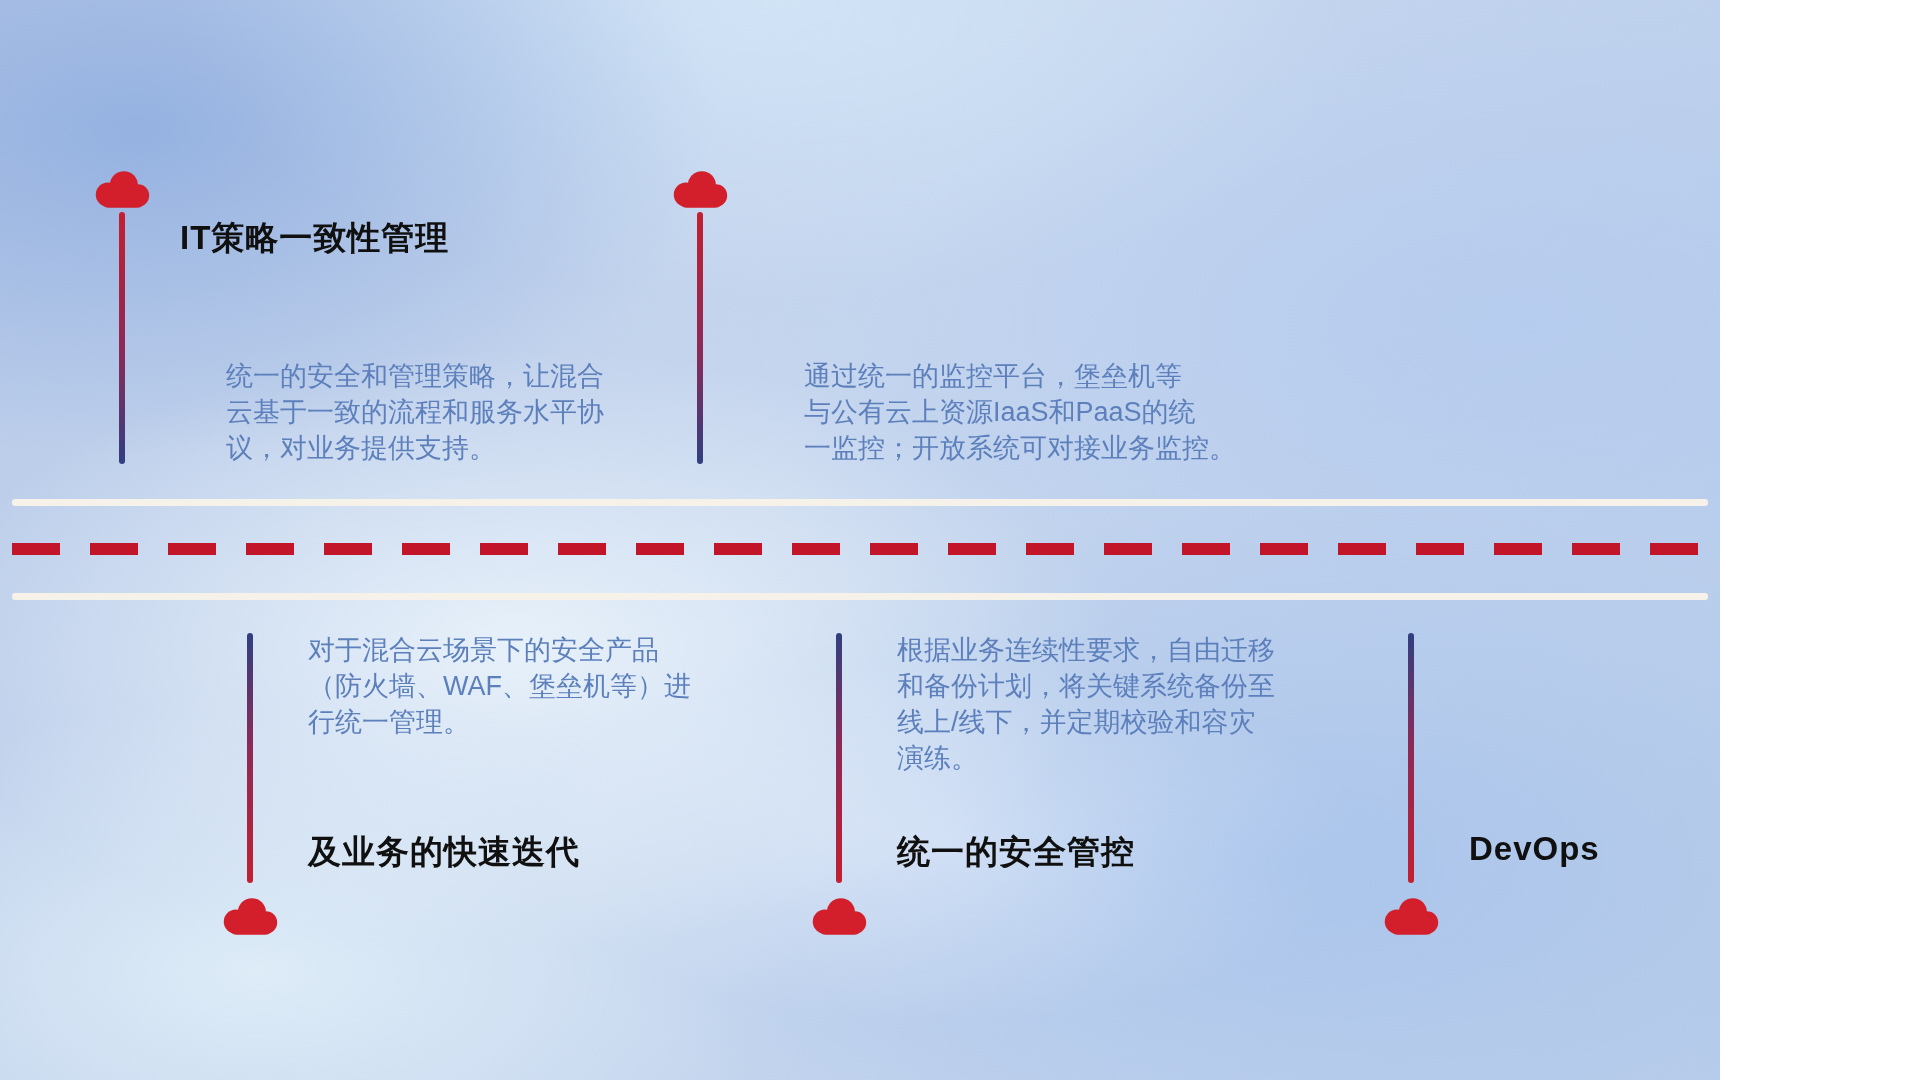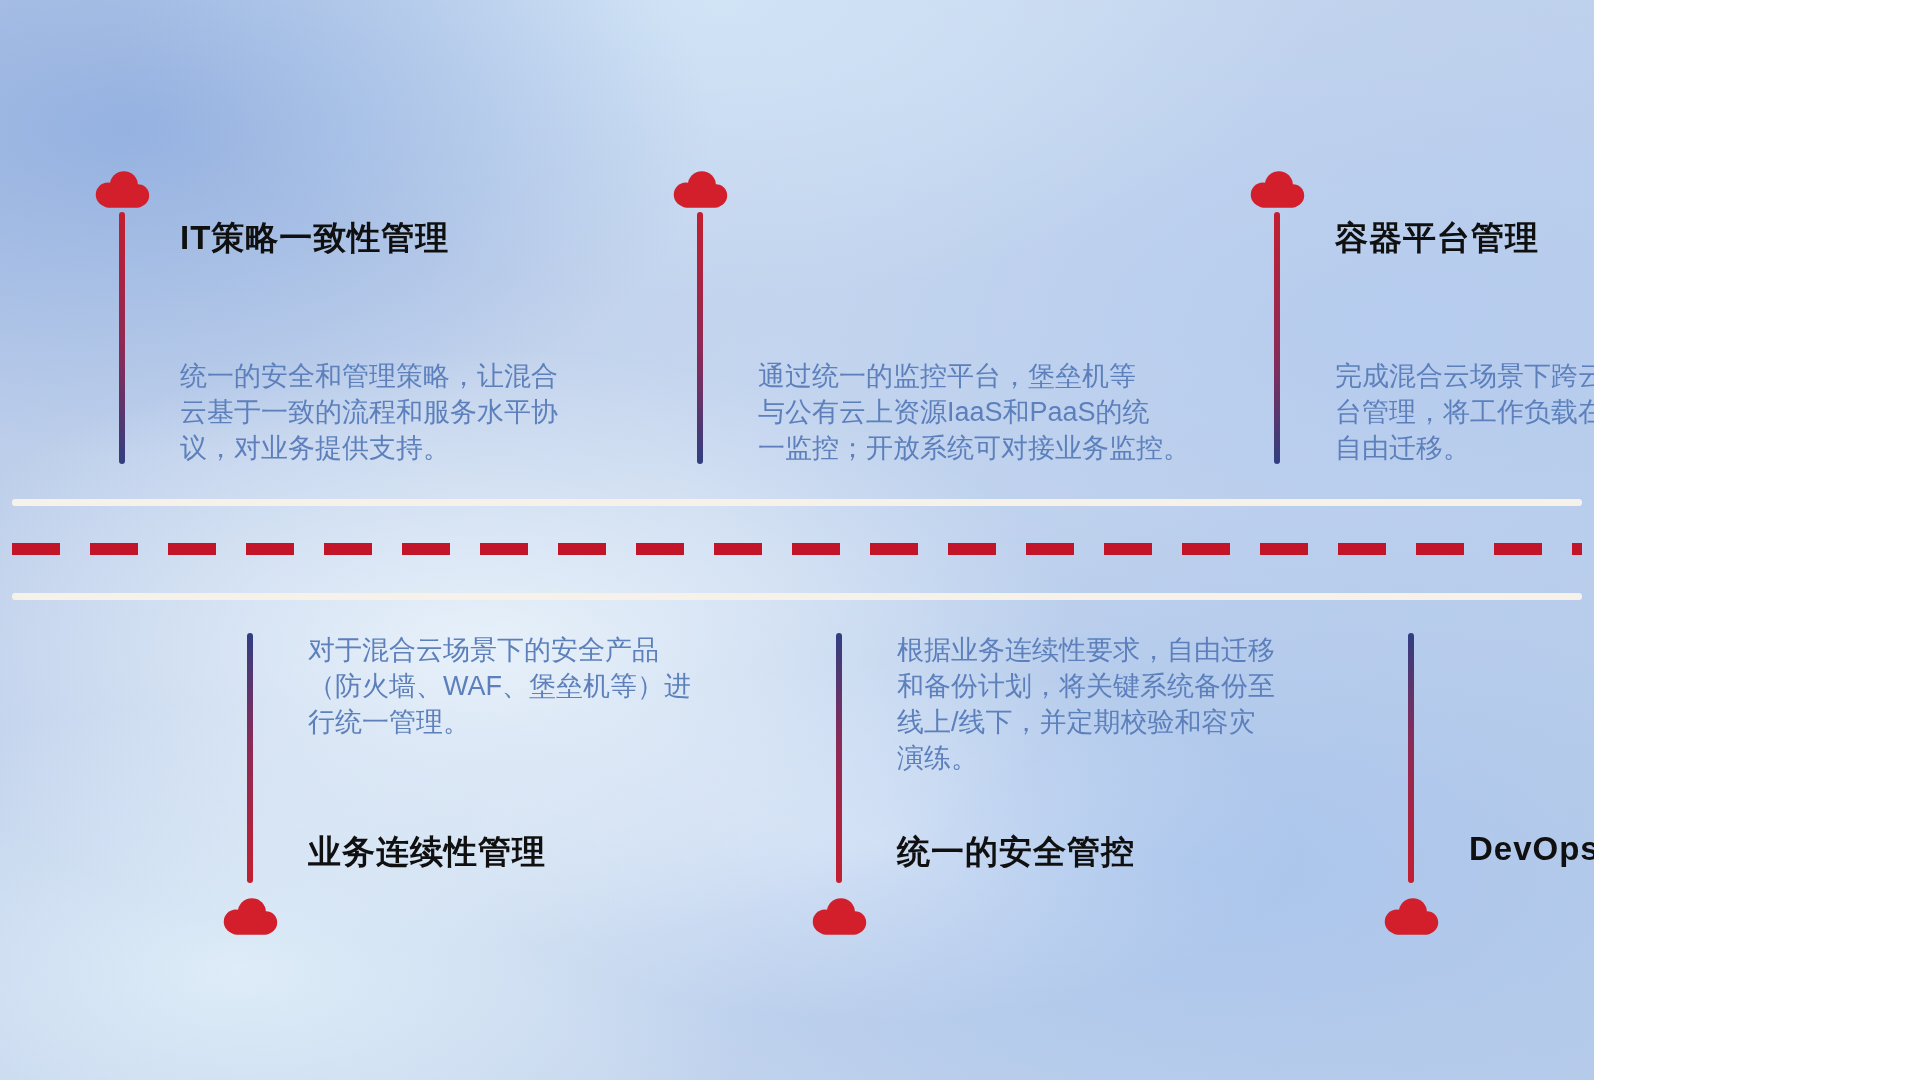--- a/index.html
+++ b/index.html
@@ -1,18 +1,18 @@
 <!DOCTYPE html>
 <html><head>
 <meta charset="utf-8">
 <style>
   html,body{margin:0;padding:0;}
   .canvas{
     position:relative;
-    width:1594px;height:1080px;
+    width:1720px;height:1080px;
     overflow:hidden;
     font-family:"Liberation Sans", sans-serif;
     background:
       radial-gradient(900px 500px at 8% 12%, rgba(110,150,215,0.50), transparent 65%),
       radial-gradient(1000px 500px at 45% 0%, rgba(215,235,250,0.70), transparent 60%),
       radial-gradient(1200px 600px at 88% 30%, rgba(175,200,240,0.55), transparent 65%),
       radial-gradient(1000px 500px at 30% 60%, rgba(237,246,252,0.85), transparent 60%),
       radial-gradient(1100px 550px at 75% 80%, rgba(150,185,235,0.50), transparent 65%),
       radial-gradient(900px 450px at 15% 90%, rgba(228,242,250,0.80), transparent 60%),
       radial-gradient(700px 300px at 55% 78%, rgba(250,252,255,0.65), transparent 60%),
@@ -37,21 +37,21 @@
     letter-spacing:1px;white-space:nowrap;
   }
   .item-top .feature-title{top:48px;}
   .item-bottom .feature-title{top:200px;}
 
   .feature-desc{
     position:absolute;left:88px;
     font-size:27px;line-height:36px;color:#5d80bc;
     white-space:pre-line;
   }
-  .item-top .feature-desc{top:190px;}
+  .item-top .feature-desc{top:190px;margin-left:46px;}
   .item-bottom .feature-desc{top:2px;}
 
   
   .pos-t1{left:92px;}  .pos-t2{left:670px;}  .pos-t3{left:1247px;}
   .pos-b1{left:220px;} .pos-b2{left:809px;}  .pos-b3{left:1381px;}
 
   
   .road-line{position:absolute;left:12px;right:12px;height:7px;background:#f6f2ea;border-radius:3px;}
   .road-line-top{top:499px;}
   .road-line-bottom{top:593px;}
@@ -89,40 +89,27 @@
         <circle cx="34" cy="17" r="15"></circle>
         <circle cx="49" cy="28" r="12"></circle>
       <rect x="10" y="26" width="46" height="15" rx="7.5"></rect>
     </svg>
     <div class="vline vline-down"></div>
     <div class="feature-desc">通过统一的监控平台，堡垒机等
 与公有云上资源IaaS和PaaS的统
 一监控；开放系统可对接业务监控。</div>
   </div>
 
-  <div class="item item-top pos-t3">
-    <svg class="cloud" viewBox="0 0 64 42" fill="currentColor">
-      <circle cx="17" cy="27" r="13"></circle>
-        <circle cx="34" cy="17" r="15"></circle>
-        <circle cx="49" cy="28" r="12"></circle>
-      <rect x="10" y="26" width="46" height="15" rx="7.5"></rect>
-    </svg>
-    <div class="vline vline-down"></div>
-    <div class="feature-title">容器平台管理</div>
-    <div class="feature-desc">完成混合云场景下跨云的容器平
-台管理，将工作负载在多云之间
-自由迁移。</div>
-  </div>
 
   <div class="item item-bottom pos-b1">
     <div class="vline vline-up"></div>
     <div class="feature-desc">对于混合云场景下的安全产品
 （防火墙、WAF、堡垒机等）进
 行统一管理。</div>
-    <div class="feature-title">业务连续性管理</div>
+    <div class="feature-title">及业务的快速迭代</div>
     <svg class="cloud" viewBox="0 0 64 42" fill="currentColor">
       <circle cx="17" cy="27" r="13"></circle>
         <circle cx="34" cy="17" r="15"></circle>
         <circle cx="49" cy="28" r="12"></circle>
       <rect x="10" y="26" width="46" height="15" rx="7.5"></rect>
     </svg>
   </div>
 
   <div class="item item-bottom pos-b2">
     <div class="vline vline-up"></div>

